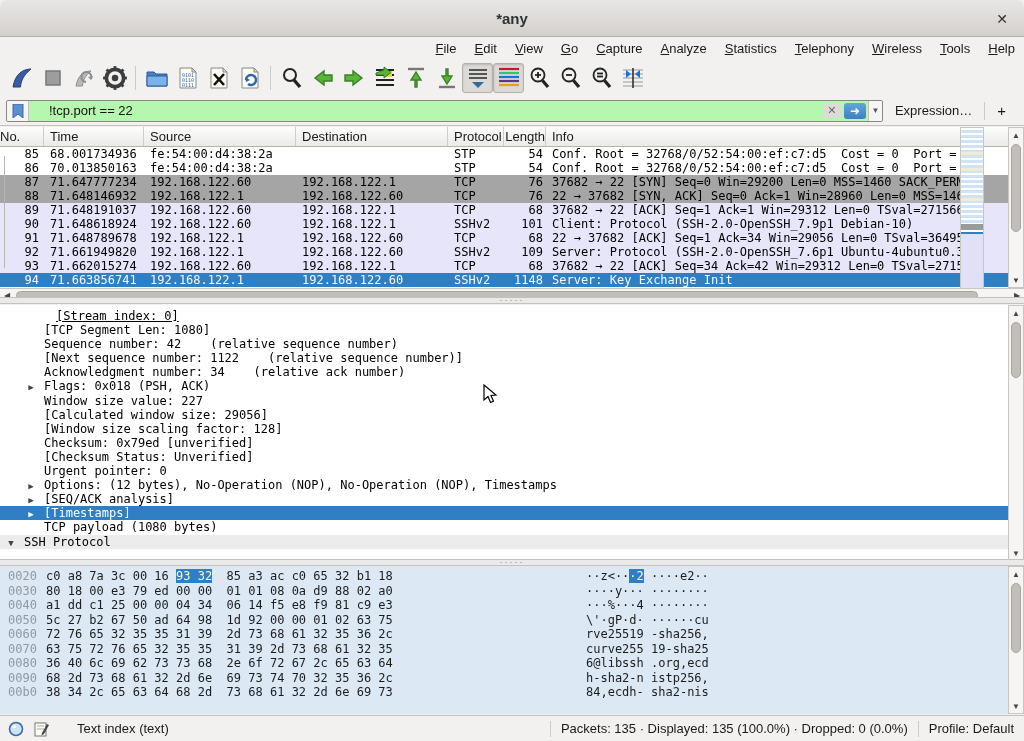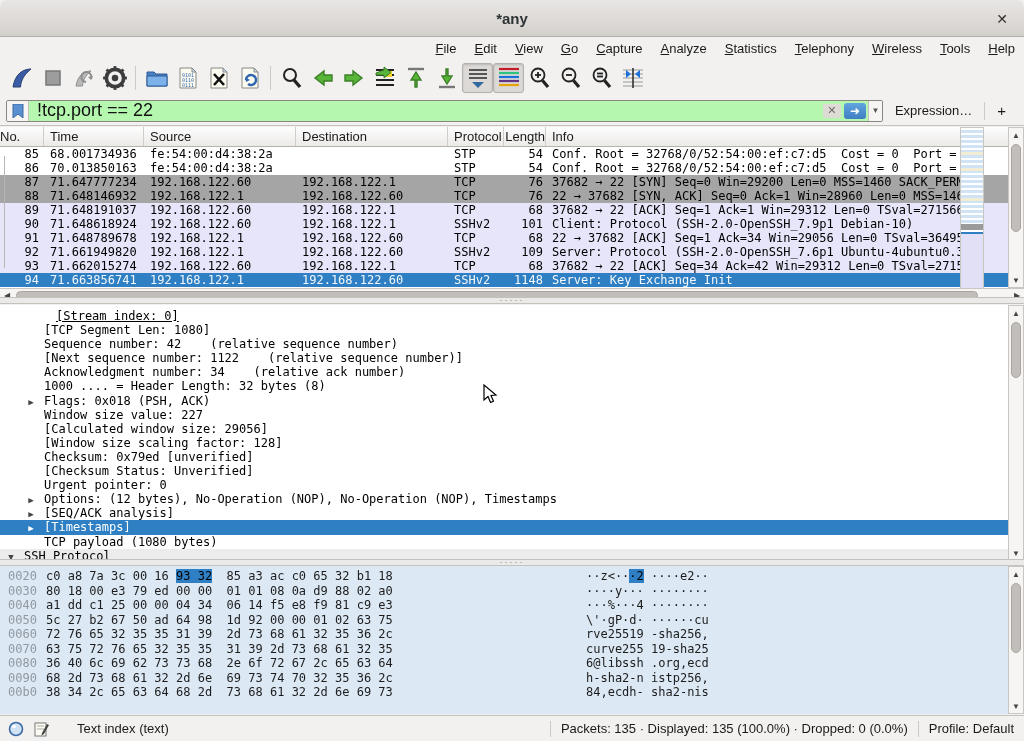--- a/index.html
+++ b/index.html
@@ -28,21 +28,21 @@
   .tbtn.pressed { background:#dcd9d6; border:1px solid #b4b0ab; box-shadow:inset 0 1px 2px rgba(0,0,0,.15); }
   .tsep { width:1px; height:24px; background:#cdc9c4; margin:0 5px; }
 
   
   .filterbar { position:absolute; left:0; top:96px; width:1024px; height:30px;
     background:#f2f1f0; border-bottom:1px solid #c5c1bc; display:flex; align-items:center; padding:0 6px; }
   .filter-field { flex:1; height:22px; display:flex; align-items:stretch;
     border:1px solid #8a8680; border-radius:2px; overflow:hidden; background:#b5f7ae; }
   .bm-btn { width:22px; background:#f6f5f4; border-right:1px solid #c5c1bc; display:flex; align-items:center; justify-content:center; }
   .filter-text { flex:1; background:#b5f7ae; border:none; outline:none;
-    font-family:"Liberation Sans",sans-serif; font-size:18px; color:#111; padding:0 8px; }
+    font-family:"Liberation Sans",sans-serif; font-size:13px; color:#111; padding:0 20px; }
   .clear-btn { width:18px; display:flex; align-items:center; justify-content:center;
     color:#6e6a65; background:#dedbd7; font-size:11px; margin:3px 1px; border-radius:2px; }
   .apply-btn { width:22px; margin:2px 2px; border-radius:3px; background:linear-gradient(#63a5e0,#3d7fc1);
     display:flex; align-items:center; justify-content:center; color:#fff; font-size:12px; }
   .dd-caret { width:14px; display:flex; align-items:center; justify-content:center; font-size:8px; color:#555; background:#f6f5f4; border-left:1px solid #c5c1bc; }
   .expr-label { font-size:13px; color:#1a1a1a; padding:0 12px 0 12px; }
   .fsep { width:1px; height:18px; background:#cdc9c4; }
   .add-btn { font-size:15px; color:#1a1a1a; padding:0 12px; }
 
   
@@ -95,21 +95,21 @@
   .dline.sel .arrow { color:#fff; }
   .dline.proto { background:#ececec; }
 
   
   .hexpane { position:absolute; left:0; top:566px; width:1024px; height:148px; background:#dce9f5; overflow:hidden;
     font-family:"DejaVu Sans Mono","Liberation Mono",monospace; font-size:12px; padding-top:3px; }
   .hrow { position:relative; height:14.5px; line-height:14px; white-space:pre; color:#1c1c1c; }
   .hoff { position:absolute; left:8px; color:#9298a0; }
   .hbytes { position:absolute; left:46px; }
   .hascii { position:absolute; left:586px; }
-  .hl { background:#2e7fc4; color:#000000; }
+  .hl { background:#2e7fc4; color:#fef9c3; }
 
   
   .statusbar { position:absolute; left:0; top:715px; width:1024px; height:26px; background:#f2f1f0;
     border-top:1px solid #c5c1bc; display:flex; align-items:center; font-size:13px; color:#1a1a1a; }
   .sb-left { display:flex; align-items:center; gap:10px; padding-left:8px; }
   .sb-hint { padding-left:28px; }
   .sb-right { margin-left:auto; display:flex; align-items:center; }
   .sb-sep { width:1px; height:16px; background:#cdc9c4; margin:0 10px; }
   .sb-stats { color:#1a1a1a; }
   .sb-profile { padding-right:10px; }
@@ -453,21 +453,20 @@
   </div>
 
   <div class="splitter" style="top:297px;">·····</div>
 
   <div class="details" id="details">
       <div class="dline"><span class="dtext" style="left: 56px; text-decoration: underline;">[Stream index: 0]</span></div>
       <div class="dline"><span class="dtext" style="left: 44px;">[TCP Segment Len: 1080]</span></div>
       <div class="dline"><span class="dtext" style="left: 44px; text-align: center;">Sequence number: 42    (relative sequence number)</span></div>
       <div class="dline"><span class="dtext" style="left: 44px;">[Next sequence number: 1122    (relative sequence number)]</span></div>
       <div class="dline"><span class="dtext" style="left: 44px;">Acknowledgment number: 34    (relative ack number)</span></div>
-      <div class="dline"><span class="dtext" style="left: 44px;">1000 .... = Header Length: 32 bytes (8)</span></div>
       <div class="dline"><span class="arrow" style="left: 26px;">▶</span><span class="dtext" style="left: 44px;">Flags: 0x018 (PSH, ACK)</span></div>
       <div class="dline"><span class="dtext" style="left: 44px;">Window size value: 227</span></div>
       <div class="dline"><span class="dtext" style="left: 44px;">[Calculated window size: 29056]</span></div>
       <div class="dline"><span class="dtext" style="left: 44px;">[Window size scaling factor: 128]</span></div>
       <div class="dline"><span class="dtext" style="left: 44px;">Checksum: 0x79ed [unverified]</span></div>
       <div class="dline"><span class="dtext" style="left: 44px;">[Checksum Status: Unverified]</span></div>
       <div class="dline"><span class="dtext" style="left: 44px;">Urgent pointer: 0</span></div>
       <div class="dline"><span class="arrow" style="left: 26px;">▶</span><span class="dtext" style="left: 44px;">Options: (12 bytes), No-Operation (NOP), No-Operation (NOP), Timestamps</span></div>
       <div class="dline"><span class="arrow" style="left: 26px;">▶</span><span class="dtext" style="left: 44px;">[SEQ/ACK analysis]</span></div>
       <div class="dline sel"><span class="arrow" style="left: 26px;">▶</span><span class="dtext" style="left: 44px;">[Timestamps]</span></div>

